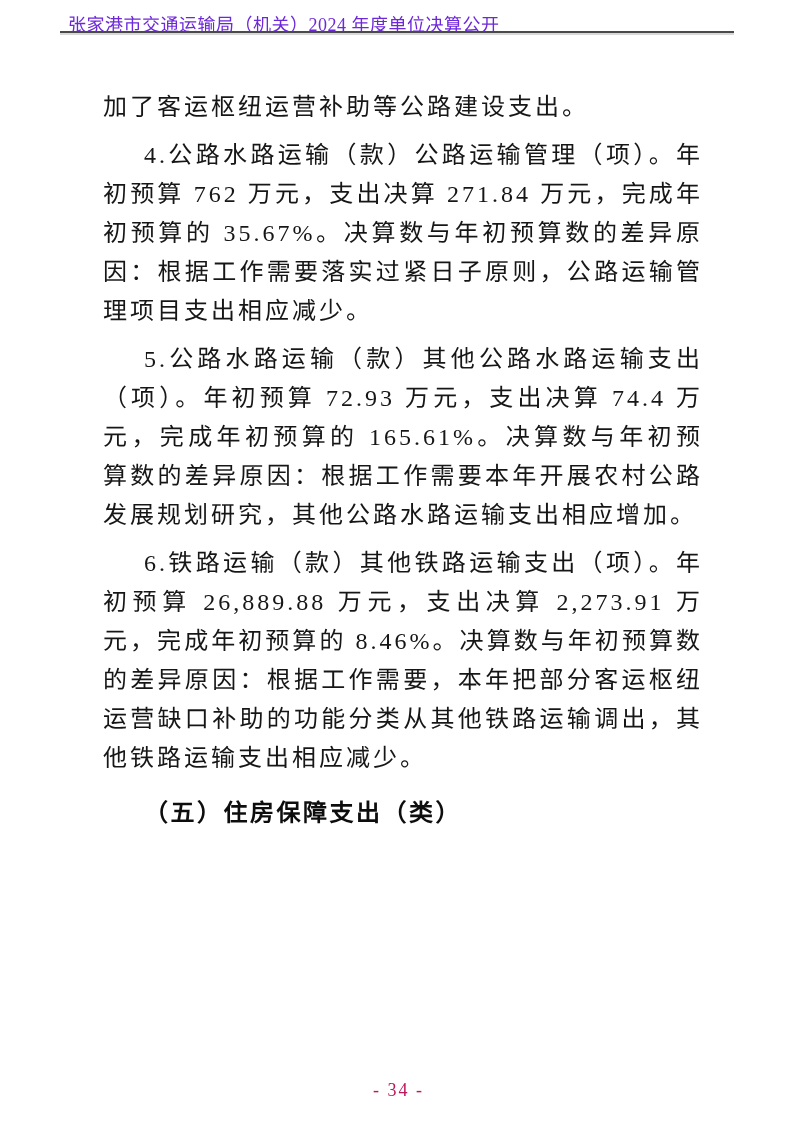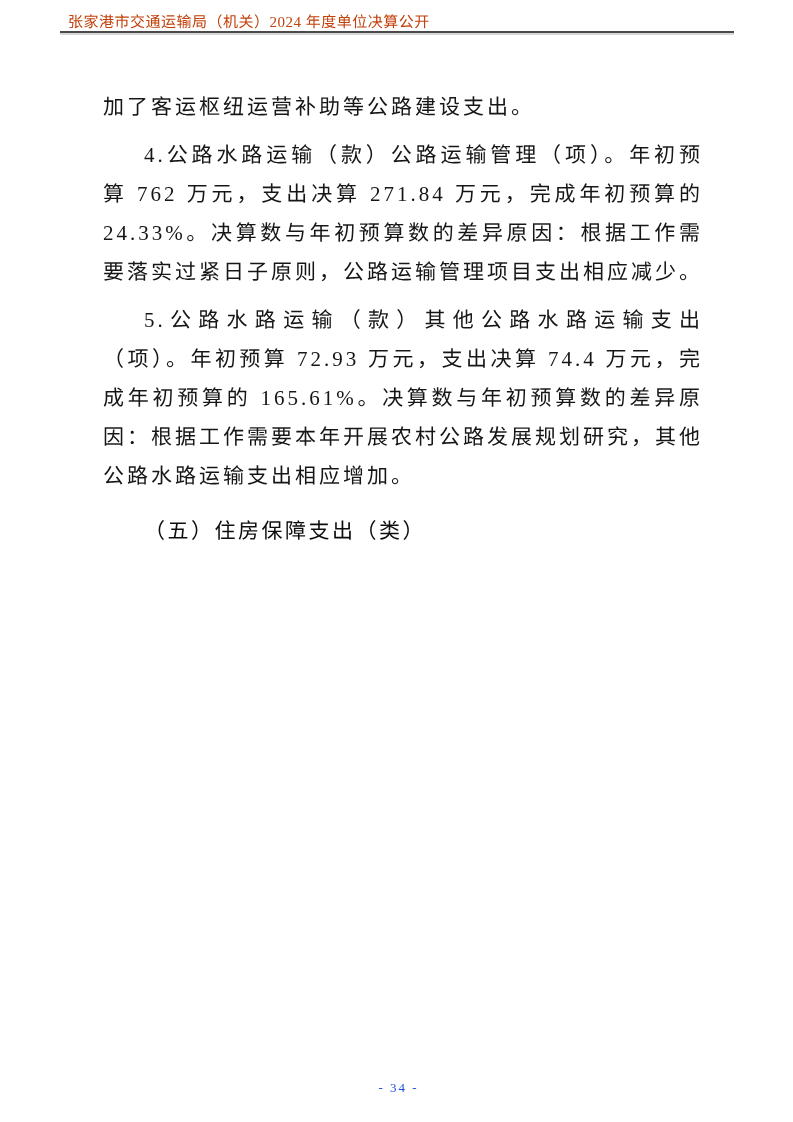--- a/index.html
+++ b/index.html
@@ -12,80 +12,81 @@
   }
   .page {
     position: relative;
     width: 793px; height: 1122px;
     background: #ffffff;
     overflow: hidden;
   }
   .header-title {
     position: absolute;
     left: 68px; top: 10px;
-    font-size: 15px;
-    color: #c2410c;
+    font-size: 18px;
+    color: #6d28d9;
     letter-spacing: 0.5px;
     white-space: nowrap;
   }
   .header-rule {
     position: absolute;
     left: 60px; top: 31px;
     width: 674px; height: 2px;
     background: #4a4a4a;
     box-shadow: 0 2px 0 #d8d8d8;
   }
   .content {
     position: absolute;
     left: 103px; top: 88px;
     width: 600px;
     color: #161616;
-    font-size: 21px;
+    font-size: 24px;
     line-height: 39px;
     text-align: justify;
     text-justify: inter-character;
     letter-spacing: 3px;
   }
   .para {
     text-indent: 41px;
     margin-top: 9px;
   }
   .para.no-indent {
     text-indent: 0;
     margin-top: 0;
   }
   .section-heading {
-    font-weight: normal;
+    font-weight: bold;
     text-indent: 41px;
     margin-top: 16px;
     margin-bottom: 0;
     text-align: left;
     letter-spacing: 2.5px;
     color: #0d0d0d;
   }
   .footer {
     position: absolute;
     left: 4px; right: 0; top: 1080px;
     text-align: center;
-    font-size: 13px;
-    color: #1d4ed8;
+    font-size: 18px;
+    color: #be185d;
     letter-spacing: 2px;
   }
 </style>
 </head>
 <body>
 
 <div class="page">
 
   <div class="header-title">张家港市交通运输局（机关）2024 年度单位决算公开</div>
 
   <div class="header-rule"></div>
 
   <div class="content">
     <p class="para no-indent">加了客运枢纽运营补助等公路建设支出。</p>
-    <p class="para">4.公路水路运输（款）公路运输管理（项）。年初预算 762 万元，支出决算 271.84 万元，完成年初预算的 24.33%。决算数与年初预算数的差异原因：根据工作需要落实过紧日子原则，公路运输管理项目支出相应减少。</p>
+    <p class="para">4.公路水路运输（款）公路运输管理（项）。年初预算 762 万元，支出决算 271.84 万元，完成年初预算的 35.67%。决算数与年初预算数的差异原因：根据工作需要落实过紧日子原则，公路运输管理项目支出相应减少。</p>
     <p class="para">5.公路水路运输（款）其他公路水路运输支出（项）。年初预算 72.93 万元，支出决算 74.4 万元，完成年初预算的 165.61%。决算数与年初预算数的差异原因：根据工作需要本年开展农村公路发展规划研究，其他公路水路运输支出相应增加。</p>
+    <p class="para">6.铁路运输（款）其他铁路运输支出（项）。年初预算 26,889.88 万元，支出决算 2,273.91 万元，完成年初预算的 8.46%。决算数与年初预算数的差异原因：根据工作需要，本年把部分客运枢纽运营缺口补助的功能分类从其他铁路运输调出，其他铁路运输支出相应减少。</p>
     <p class="section-heading">（五）住房保障支出（类）</p>
   </div>
 
   <div class="footer">- 34 -</div>
 
 </div>
 
 </body></html>

